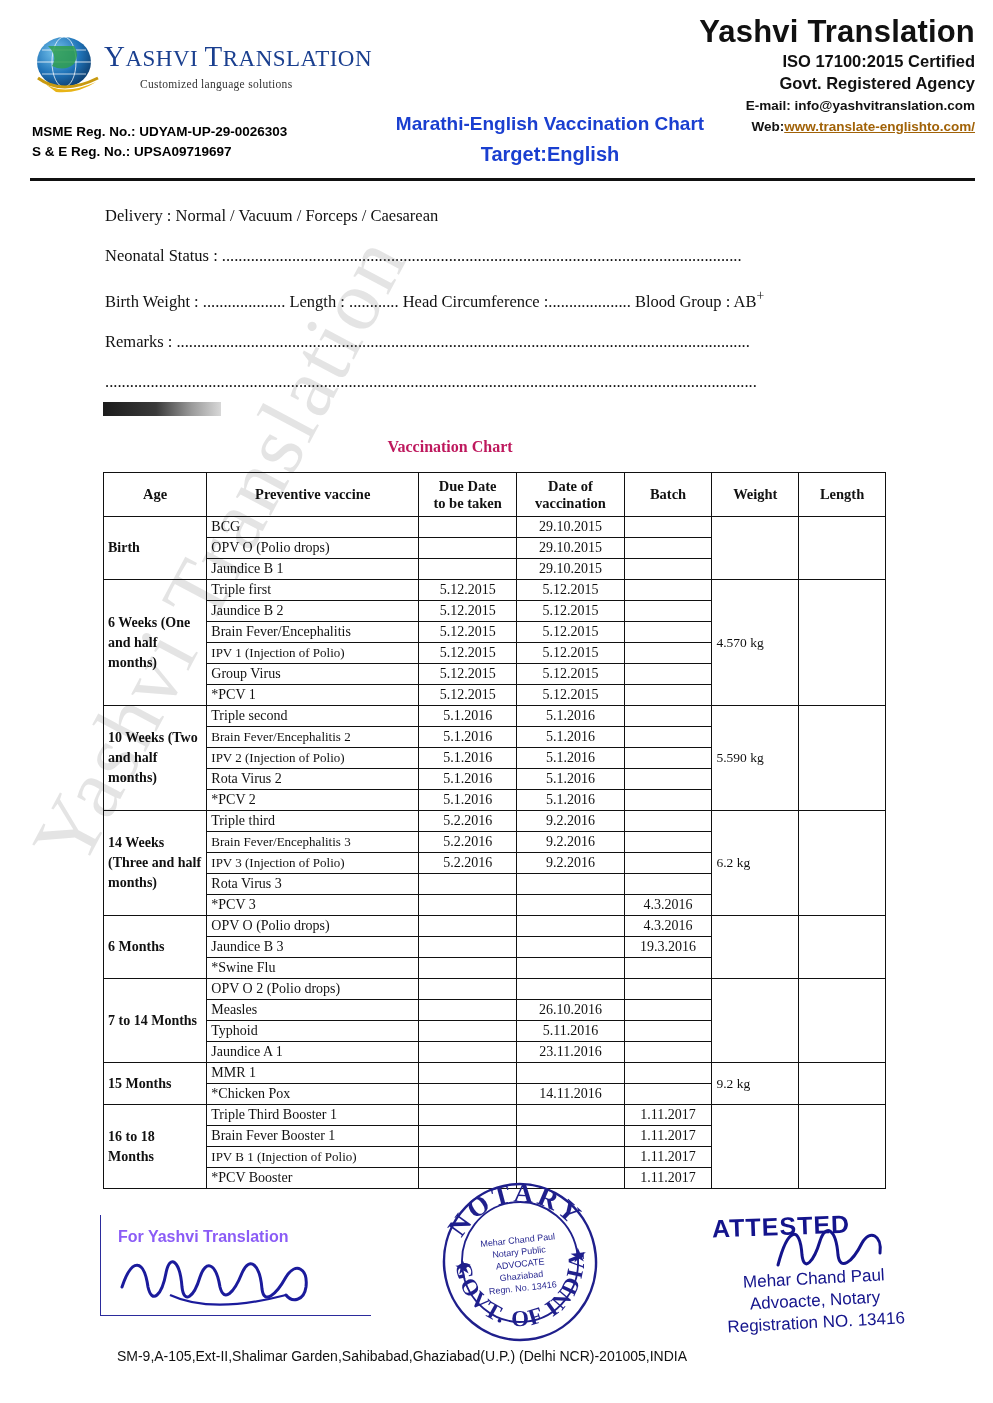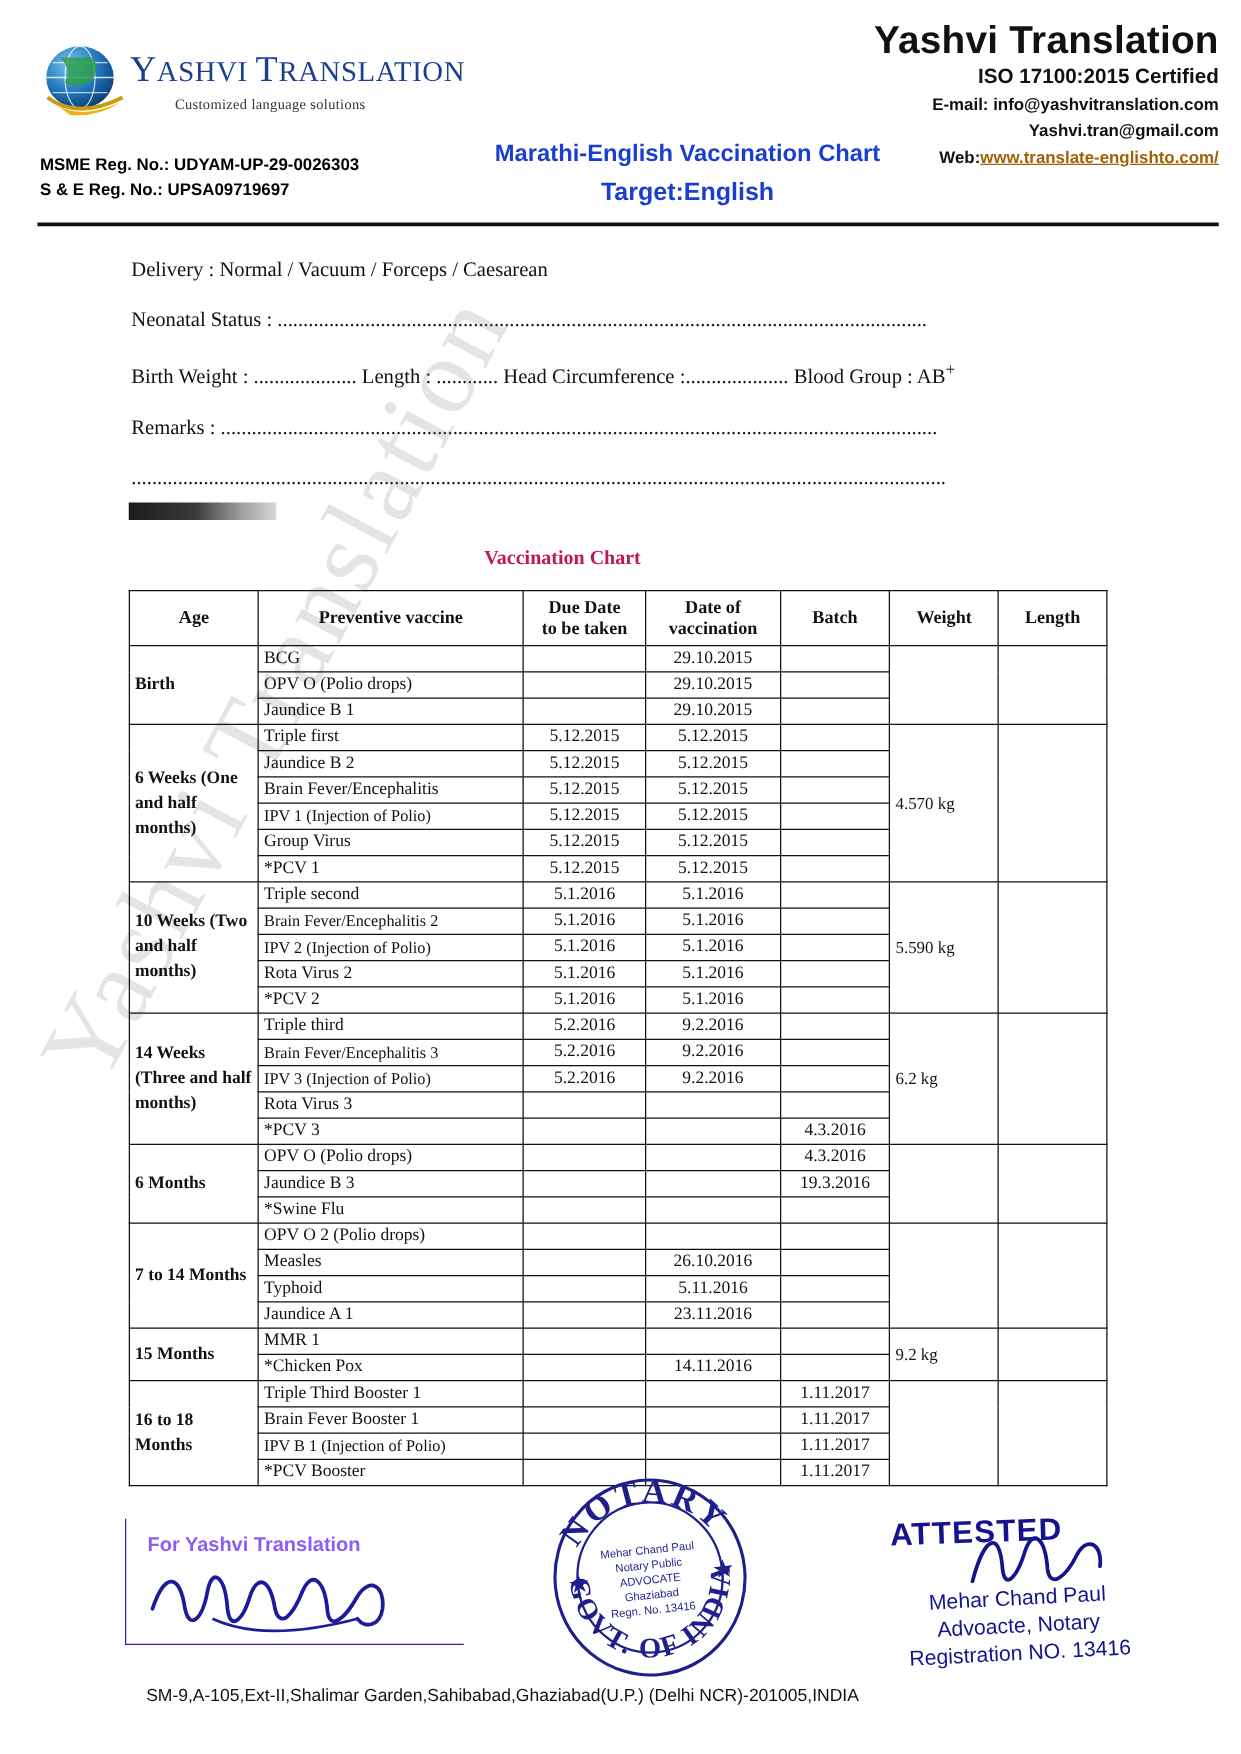--- a/index.html
+++ b/index.html
@@ -332,22 +332,22 @@
     </div>
 
     <div class="reg-lines">
       <div>MSME Reg. No.: UDYAM-UP-29-0026303</div>
       <div>S &amp; E Reg. No.: UPSA09719697</div>
     </div>
 
     <div class="hdr-right">
       <div class="brand-title">Yashvi Translation</div>
       <div class="brand-line">ISO 17100:2015 Certified</div>
+      <div class="brand-line">Govt. Registered Agency</div>
       <div class="brand-contact">E-mail: info@yashvitranslation.com</div>
-      <div class="brand-contact">Yashvi.tran@gmail.com</div>
       <div class="brand-contact">
         <span>Web:</span><a href="#">www.translate-englishto.com/</a>
       </div>
     </div>
 
     <div class="center-title">
       <div class="l1">Marathi-English Vaccination Chart</div>
       <div class="l2">Target:English</div>
     </div>
   </div>

